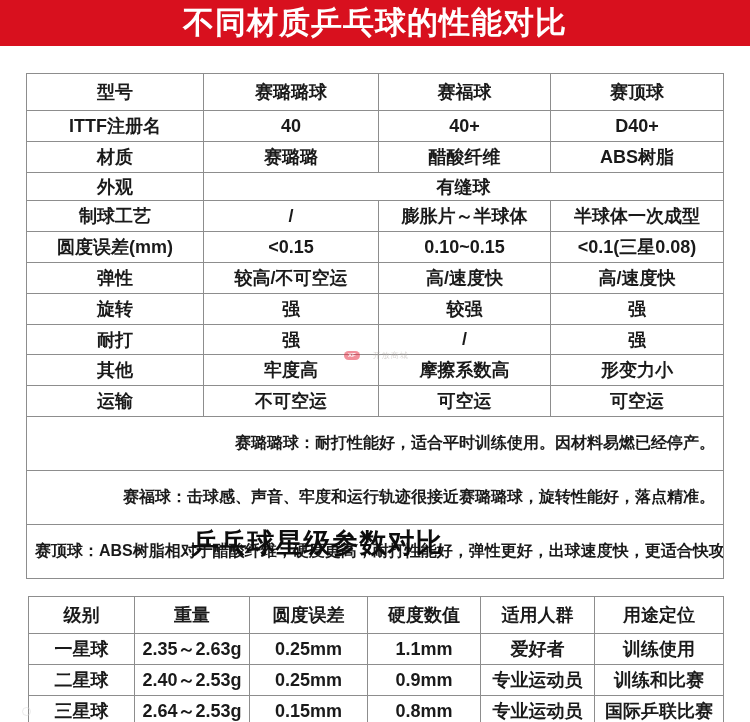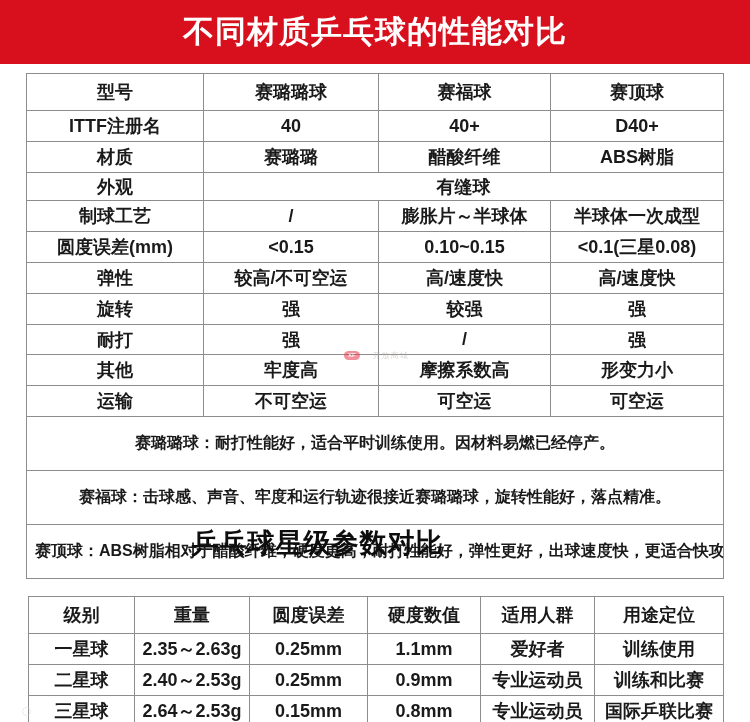--- a/index.html
+++ b/index.html
@@ -2,36 +2,36 @@
 <html><head>
 <meta charset="utf-8">
 <style>
   html,body { margin:0; padding:0; }
   body {
     width:750px; height:722px; background:#ffffff; position:relative; overflow:hidden;
     font-family:"Liberation Sans","DejaVu Sans",sans-serif;
     font-weight:700; color:#1a1a1a;
   }
   .banner {
-    position:absolute; left:0; top:0; width:750px; height:64px;
+    position:absolute; left:0; top:0; width:750px; height:46px;
     background:#d8101e; display:flex; align-items:center; justify-content:center;
   }
   .banner-title { color:#ffffff; font-size:31px; letter-spacing:1px; }
 
   table { border-collapse:collapse; table-layout:fixed; }
   th, td {
     border:1px solid #8d8d8d; text-align:center; vertical-align:middle;
     font-size:18px; font-weight:700; padding:0; overflow:hidden; white-space:nowrap;
   }
   #t1 { position:absolute; left:26px; top:73px; width:697px; }
   #t1 tr { height:31px; }
   #t1 tr.r-head { height:37px; }
   #t1 tr.r-appearance { height:28px; }
   #t1 tr.r-durability { height:30px; }
-  #t1 tr.note td { text-align:center; padding:16px 8px; font-size:16px; }
+  #t1 tr.note td { text-align:right; padding:16px 8px; font-size:16px; }
 
   .sec-title {
     position:absolute; left:0; top:525px; width:635px; text-align:center;
     font-size:27px; color:#0d0d0d; letter-spacing:1px;
   }
 
   #t2 { position:absolute; left:28px; top:573px; width:695px;margin-top:23px; }
   #t2 tr { height:31px; }
   #t2 tr.r-head { height:37px; }
 

